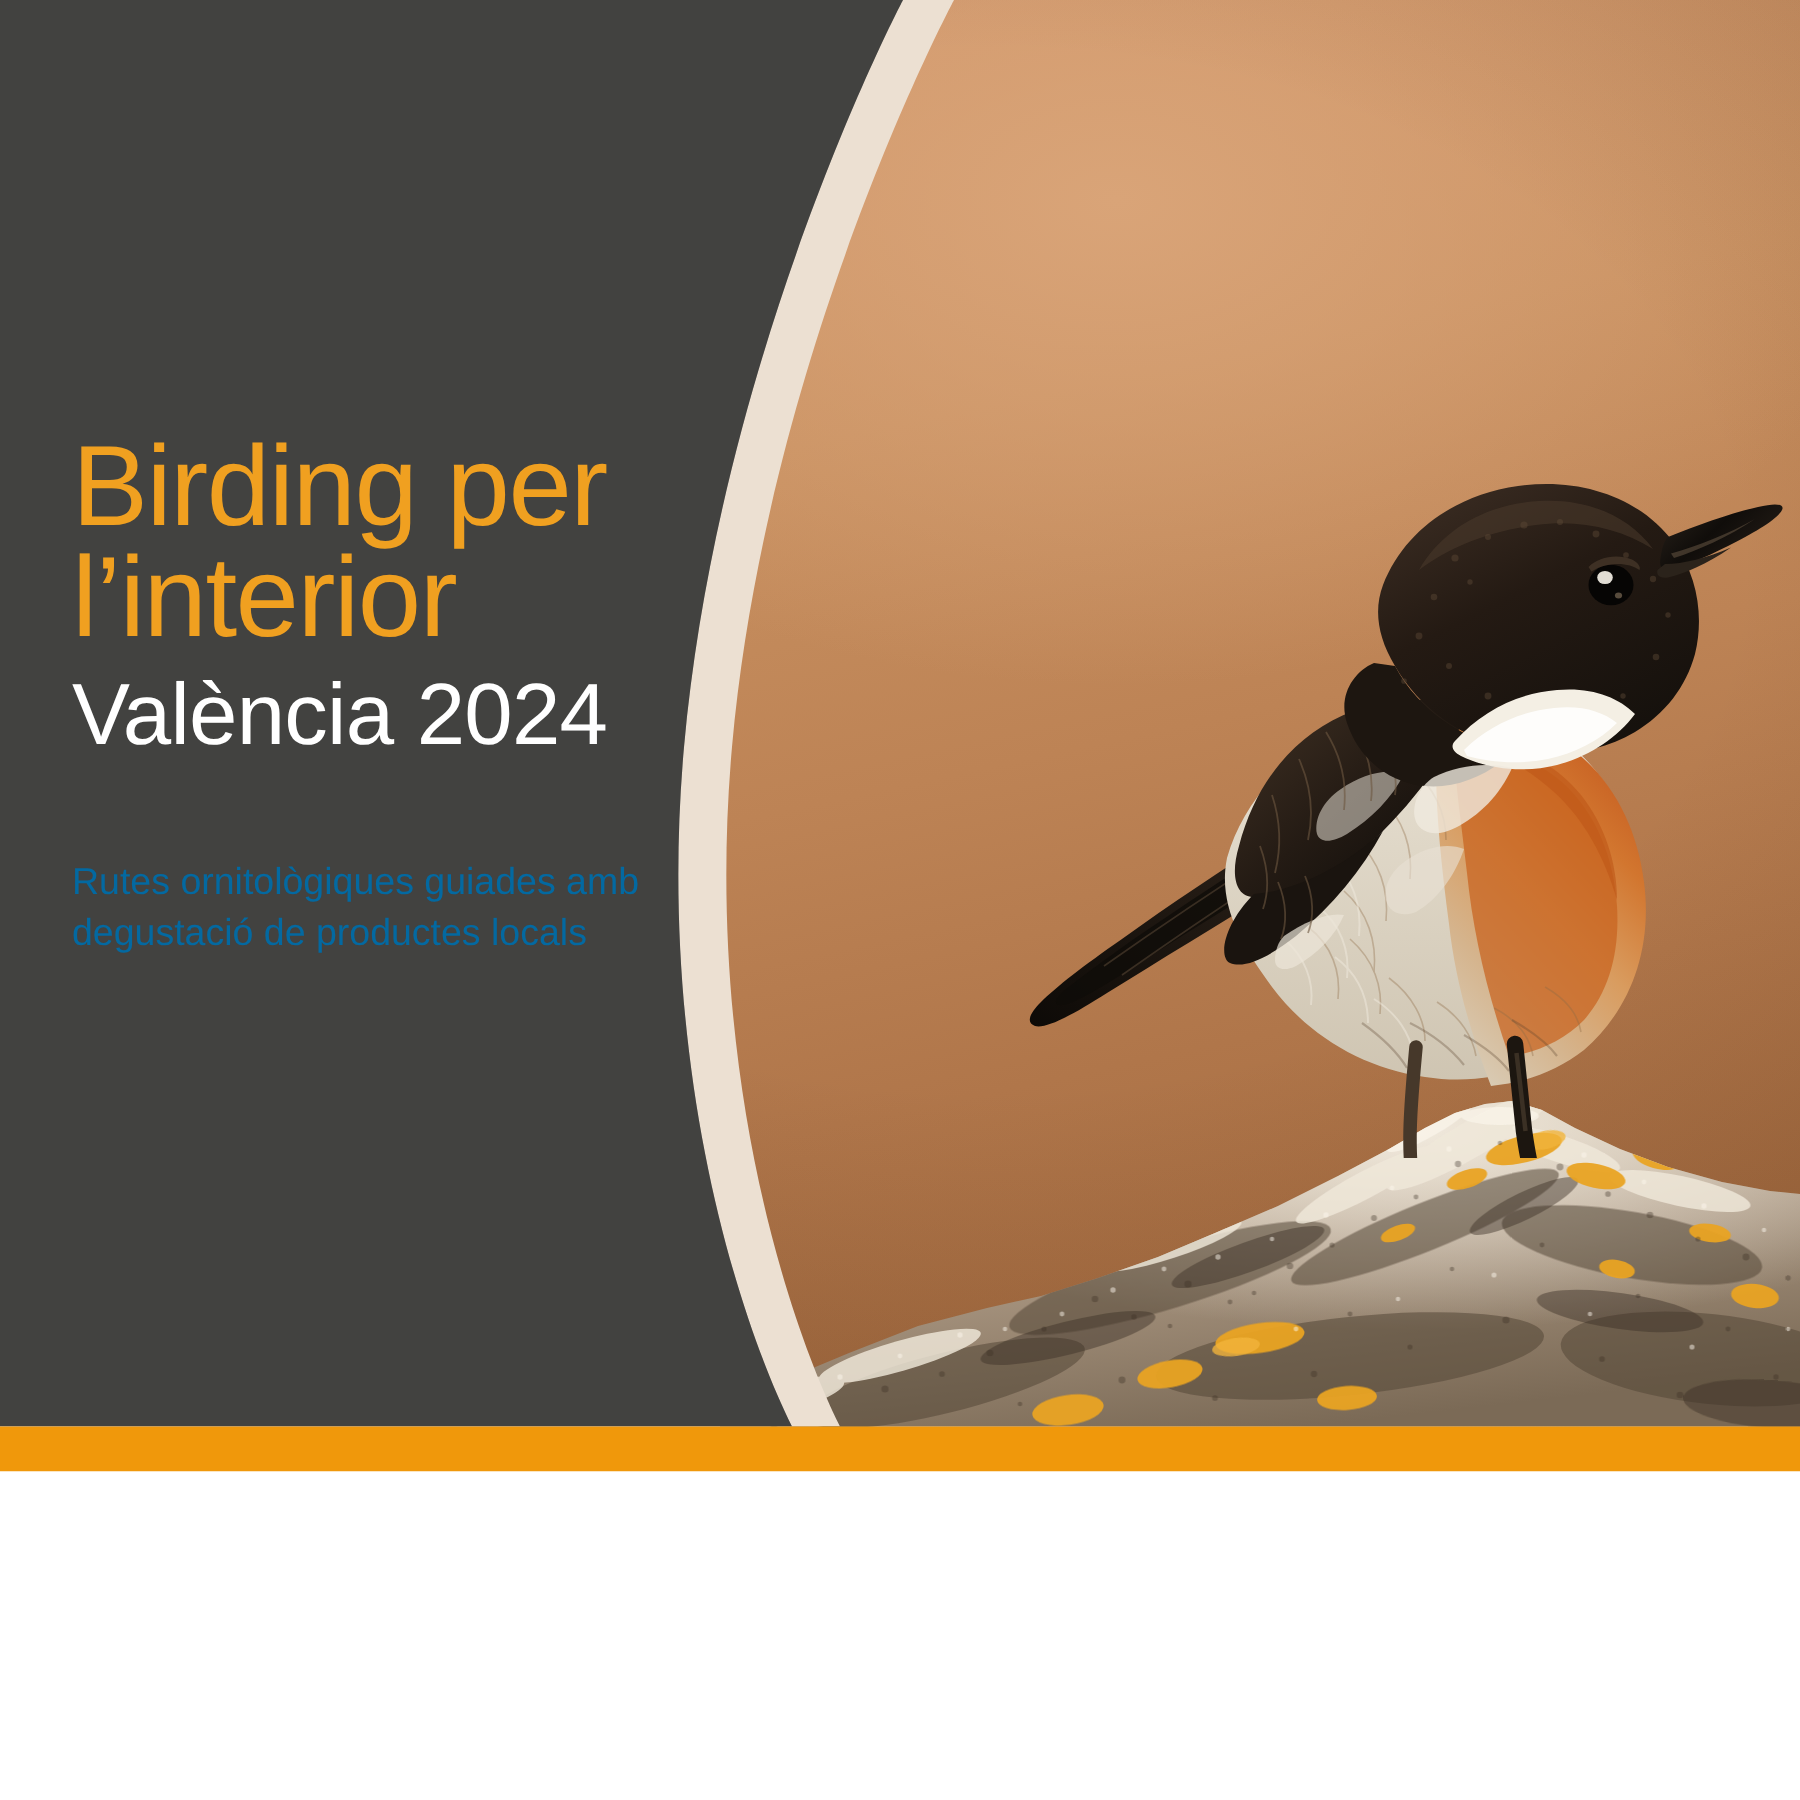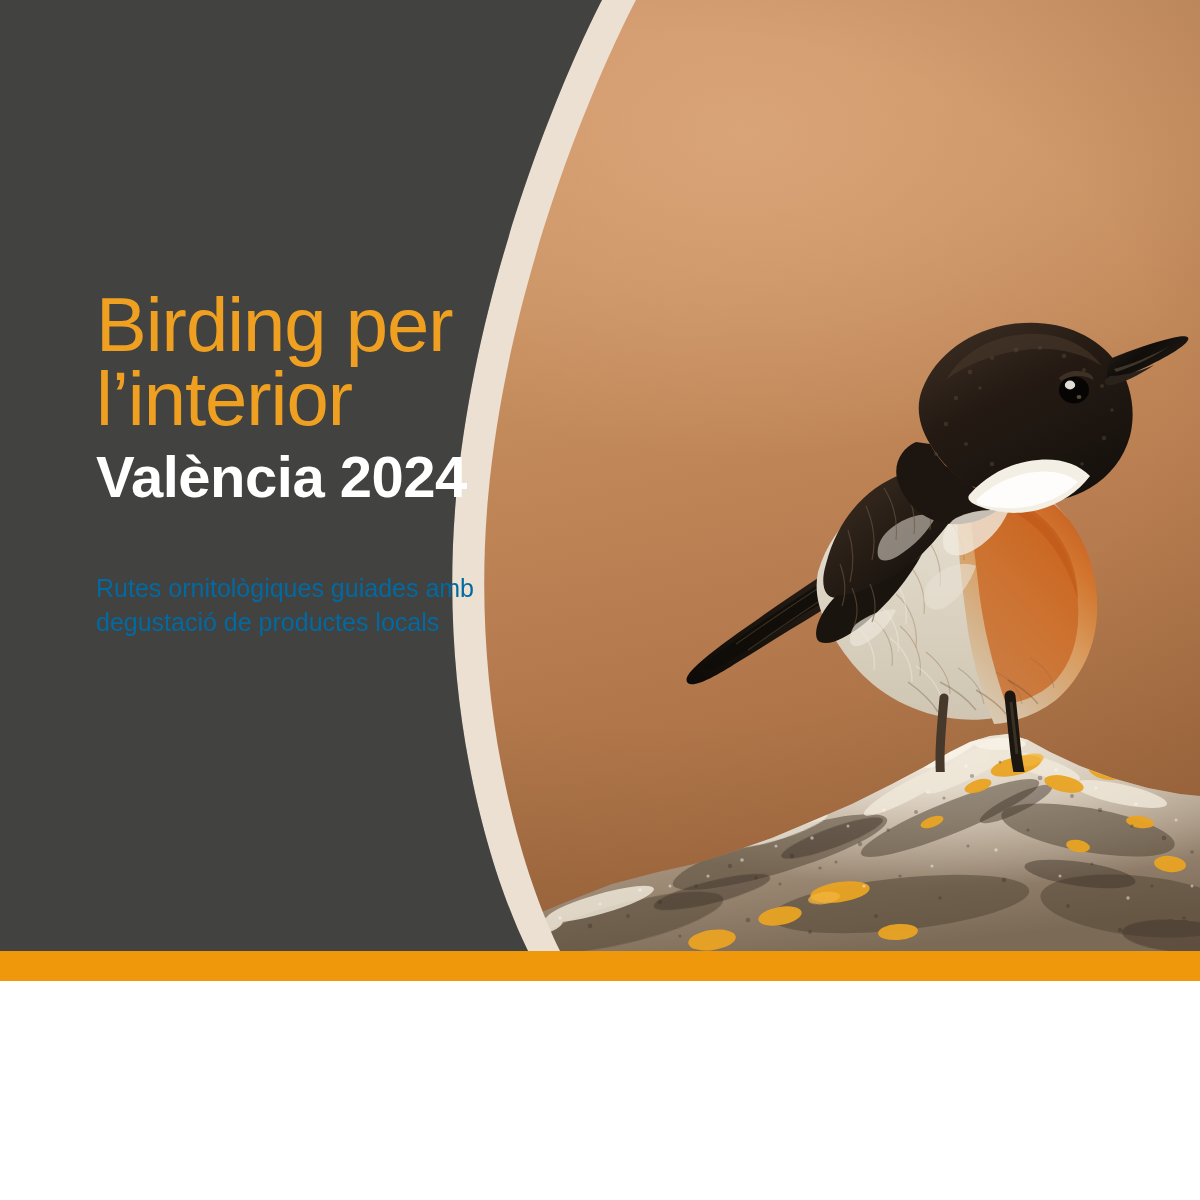--- a/index.html
+++ b/index.html
@@ -64,34 +64,34 @@
     position:absolute; left:0; top:0; width:1200px; height:951px;
   }
 
   
   .orange-bar {
     position:absolute; left:0; top:951px; width:1200px; height:30px;
     background:#f0980b;
   }
 
   
-  .textblock { position:absolute; left:48px; top:288px; width:520px;margin-left:48px; }
+  .textblock { position:absolute; left:48px; top:288px; width:520px; }
   .title-main {
     color:#f0a020;
     font-size:76px;
     line-height:0.97;
     font-weight:400;
     letter-spacing:-1px;
     white-space:pre-line;
   }
   .title-sub {
     color:#ffffff;
     font-size:58px;
     line-height:1.12;
-    font-weight:700;
+    font-weight:400;
     margin-top:10px;
     letter-spacing:-0.5px;
   }
   .tagline {
     color:#0369a1;
     font-size:25px;
     line-height:1.35;
     font-weight:400;
     margin-top:62px;
     white-space:pre-line;

